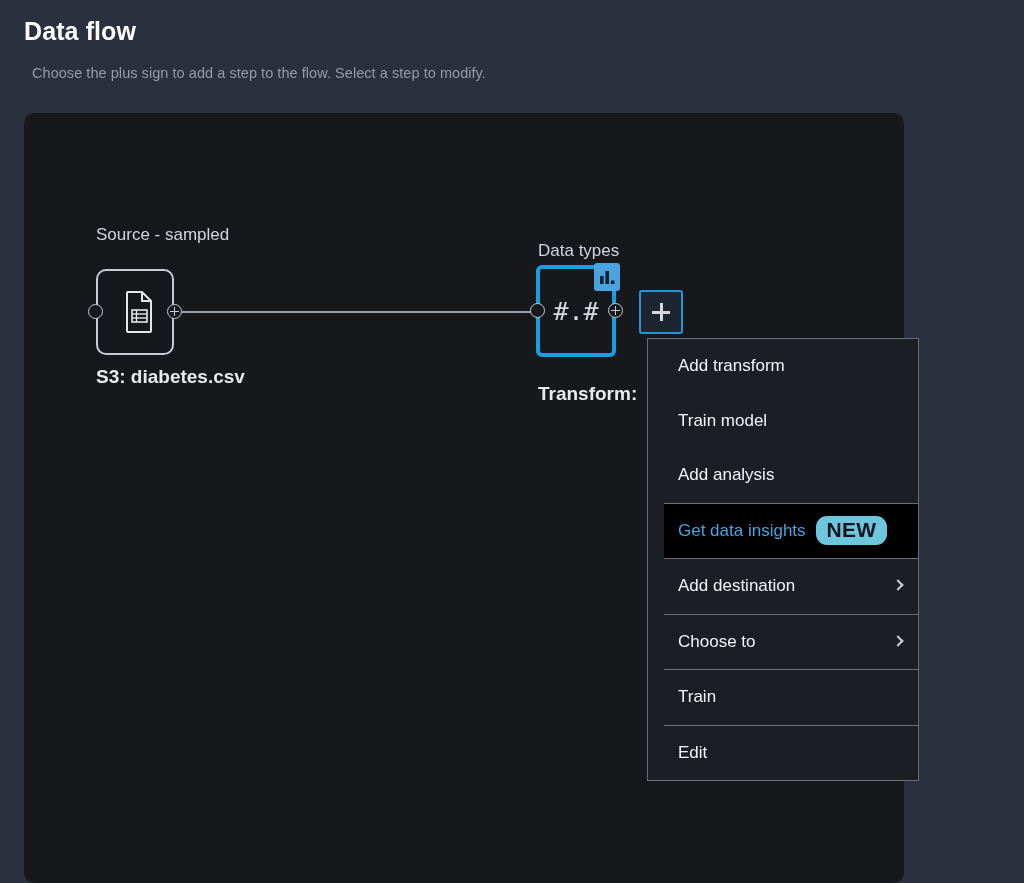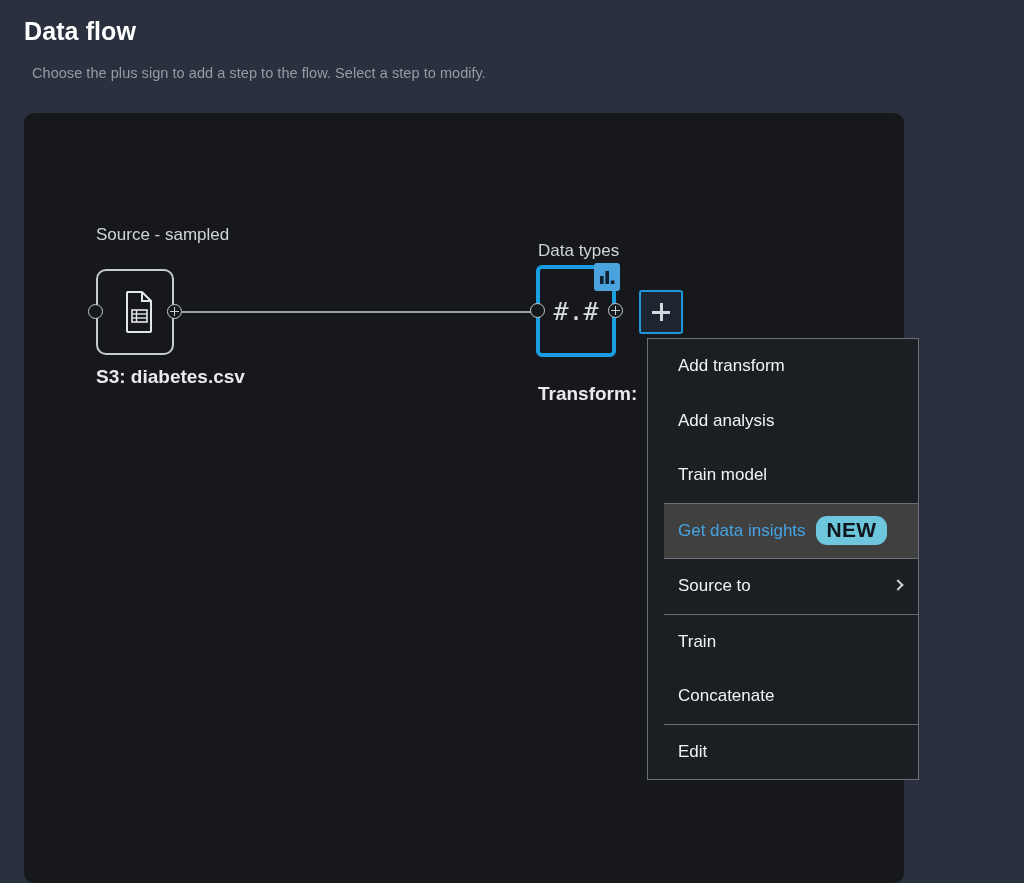--- a/index.html
+++ b/index.html
@@ -219,21 +219,21 @@
     height: 54.5px;
     display: flex;
     align-items: center;
     padding: 0 14px;
     font-size: 17px;
     color: #f1f3f5;
     cursor: pointer;
     white-space: nowrap;
   }
   .menu-item.highlight {
-    background: #404040;
+    background: #000000;
     color: #44a3e3;
   }
   .menu-label { flex: 0 0 auto; }
   .new-badge {
     margin-left: 10px;
     background: #6ec6dc;
     color: #10151b;
     font-size: 21px;
     font-weight: bold;
     border-radius: 11px;
@@ -305,44 +305,47 @@
   <div id="add-step-button"></div>
 
 </div>
 
 <div id="context-menu">
     <div class="menu-group">
       <div class="menu-item">
         <span class="menu-label">Add transform</span>
       </div>
       <div class="menu-item">
+        <span class="menu-label">Train model</span>
+      </div>
+      <div class="menu-item">
         <span class="menu-label">Add analysis</span>
-      </div>
-      <div class="menu-item">
-        <span class="menu-label">Train model</span>
       </div>
     </div>
     <div class="menu-group">
       <div class="menu-item highlight">
         <span class="menu-label">Get data insights</span>
         <span class="new-badge">NEW</span>
       </div>
     </div>
     <div class="menu-group">
       <div class="menu-item">
-        <span class="menu-label">Source to</span>
+        <span class="menu-label">Add destination</span>
         <span class="chevron"></span>
       </div>
     </div>
     <div class="menu-group">
       <div class="menu-item">
+        <span class="menu-label">Choose to</span>
+        <span class="chevron"></span>
+      </div>
+    </div>
+    <div class="menu-group">
+      <div class="menu-item">
         <span class="menu-label">Train</span>
       </div>
-      <div class="menu-item">
-        <span class="menu-label">Concatenate</span>
-      </div>
     </div>
     <div class="menu-group">
       <div class="menu-item">
         <span class="menu-label">Edit</span>
       </div>
     </div>
   </div>
 
 </body></html>

